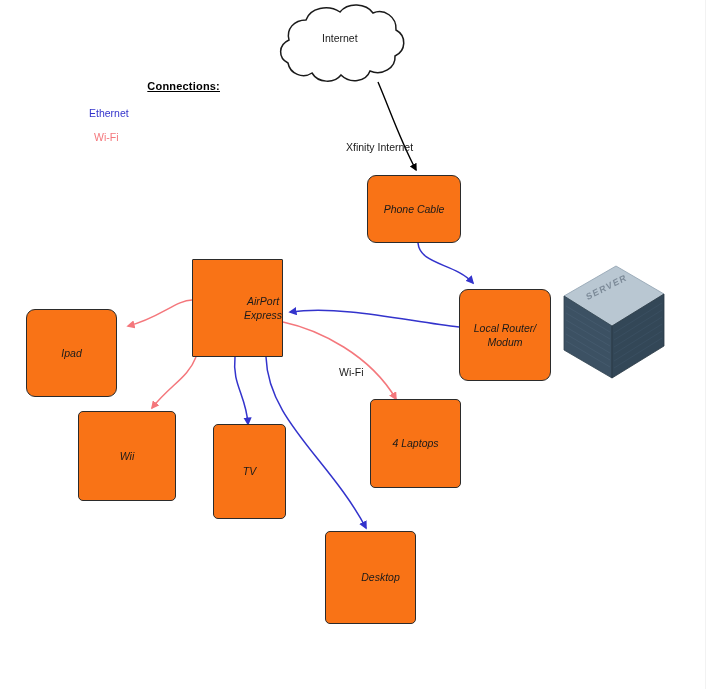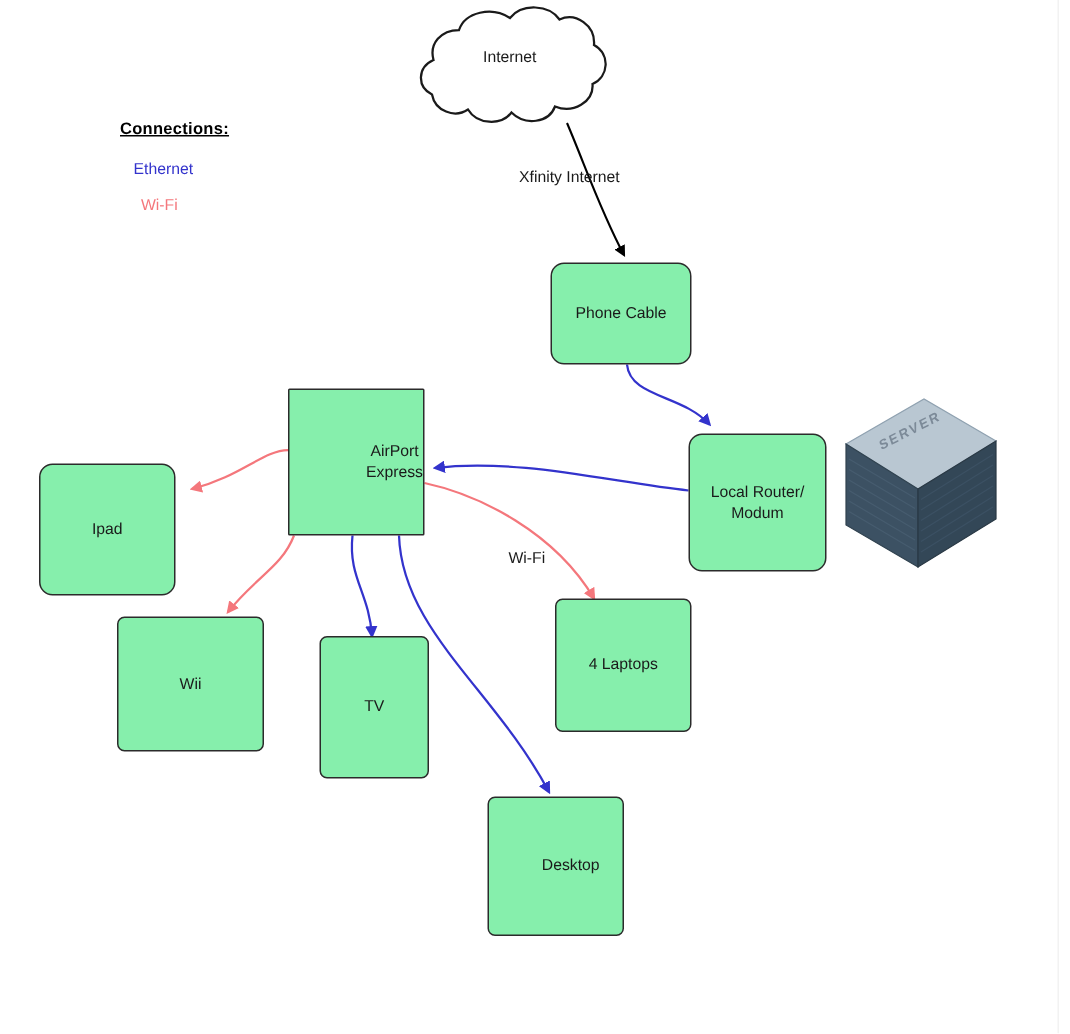--- a/index.html
+++ b/index.html
@@ -36,45 +36,47 @@
     left: 80px;
     top: 80px;
     width: 140px;
   }
   #legend .legend-title {
     font-size: 11px;
     font-weight: bold;
     color: #000000;
     text-decoration: underline;
     letter-spacing: 0.2px;
+    text-align: right;
   }
   #legend .legend-entry {
     font-size: 10.5px;
     margin-top: 15px;
     margin-left: 9px;
   }
   #legend .legend-entry.wifi {
     margin-top: 12px;
     margin-left: 14px;
   }
 
   
   .node {
     position: absolute;
     box-sizing: border-box;
-    background: #86efac;
+    background: #f97316;
     border: 1.6px solid #2b2b2b;
     display: flex;
     align-items: center;
     justify-content: center;
     text-align: center;
     font-size: 10.5px;
     color: #1a1a1a;
     line-height: 1.35;
     z-index: 3;
+    font-style: italic;
   }
   .node span { display: block; white-space: pre-line; }
 
   .node.rounded   { border-radius: 9px; }
   .node.rounded-s { border-radius: 5px; }
   .node.sharp     { border-radius: 1px; justify-content: flex-end; }
 
   
   .edge-label {
     position: absolute;
@@ -153,21 +155,21 @@
 <div class="edge-line" style="left:705px;"></div>
 
 <div id="legend">
   <div class="legend-title">Connections:</div>
   <div class="legend-entry" style="color:#3333cc;">Ethernet</div>
   <div class="legend-entry wifi" style="color:#f4777c;">Wi-Fi</div>
 </div>
 
 <div class="edge-label" style="left:322px; top:32px; font-size:10.5px;">Internet</div>
 
-<div class="edge-label" style="left:346px; top:112px;">Xfinity Internet</div>
+<div class="edge-label" style="left:346px; top:141px;">Xfinity Internet</div>
 <div class="edge-label" style="left:339px; top:366px;">Wi-Fi</div>
 
 <div class="node rounded" style="left:367px; top:175px; width:94px; height:68px;">
   <span>Phone Cable</span>
 </div>
 
 <div class="node rounded" style="left:459px; top:289px; width:92px; height:92px;">
   <span>Local Router/
 Modum</span>
 </div>

